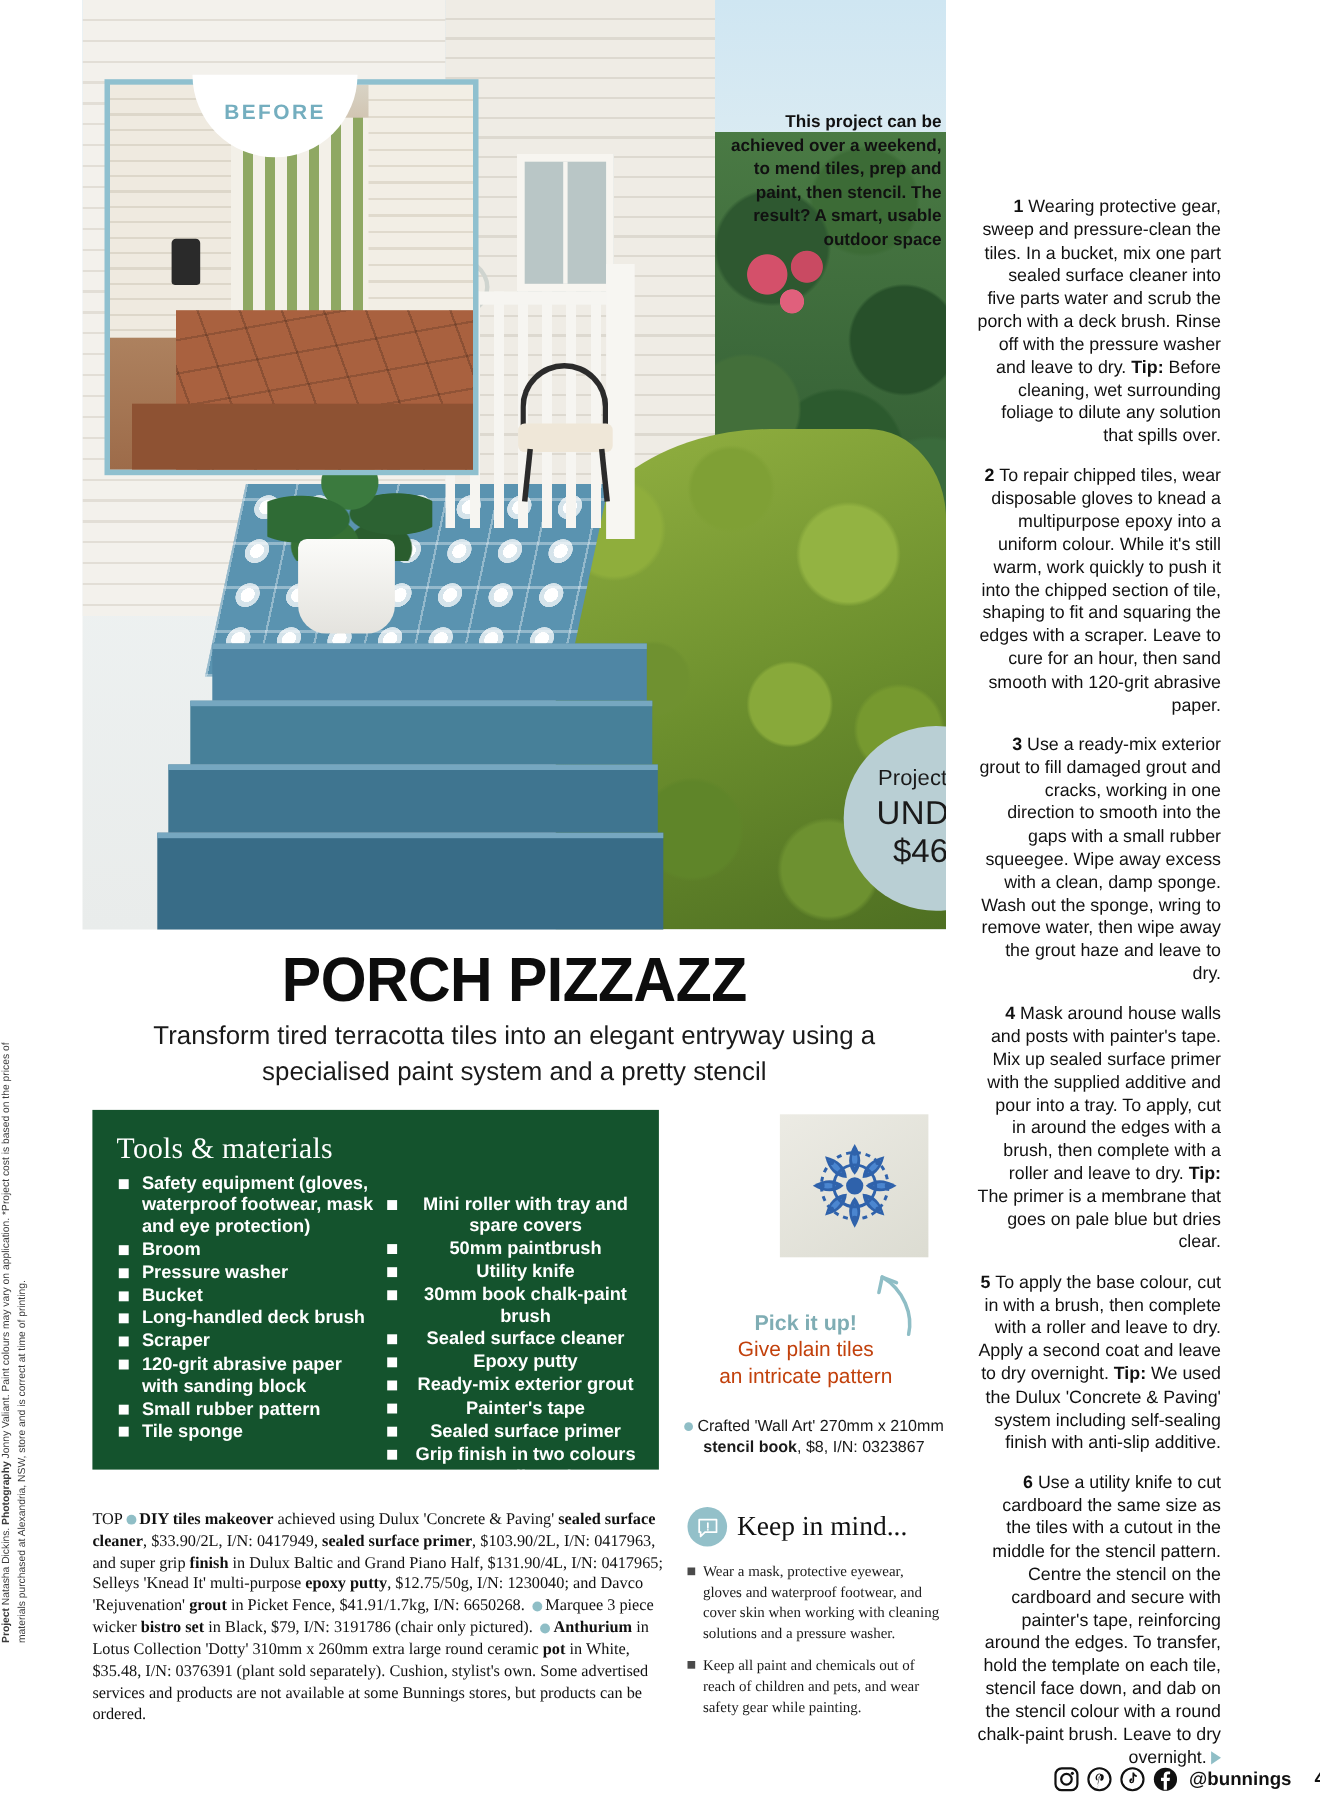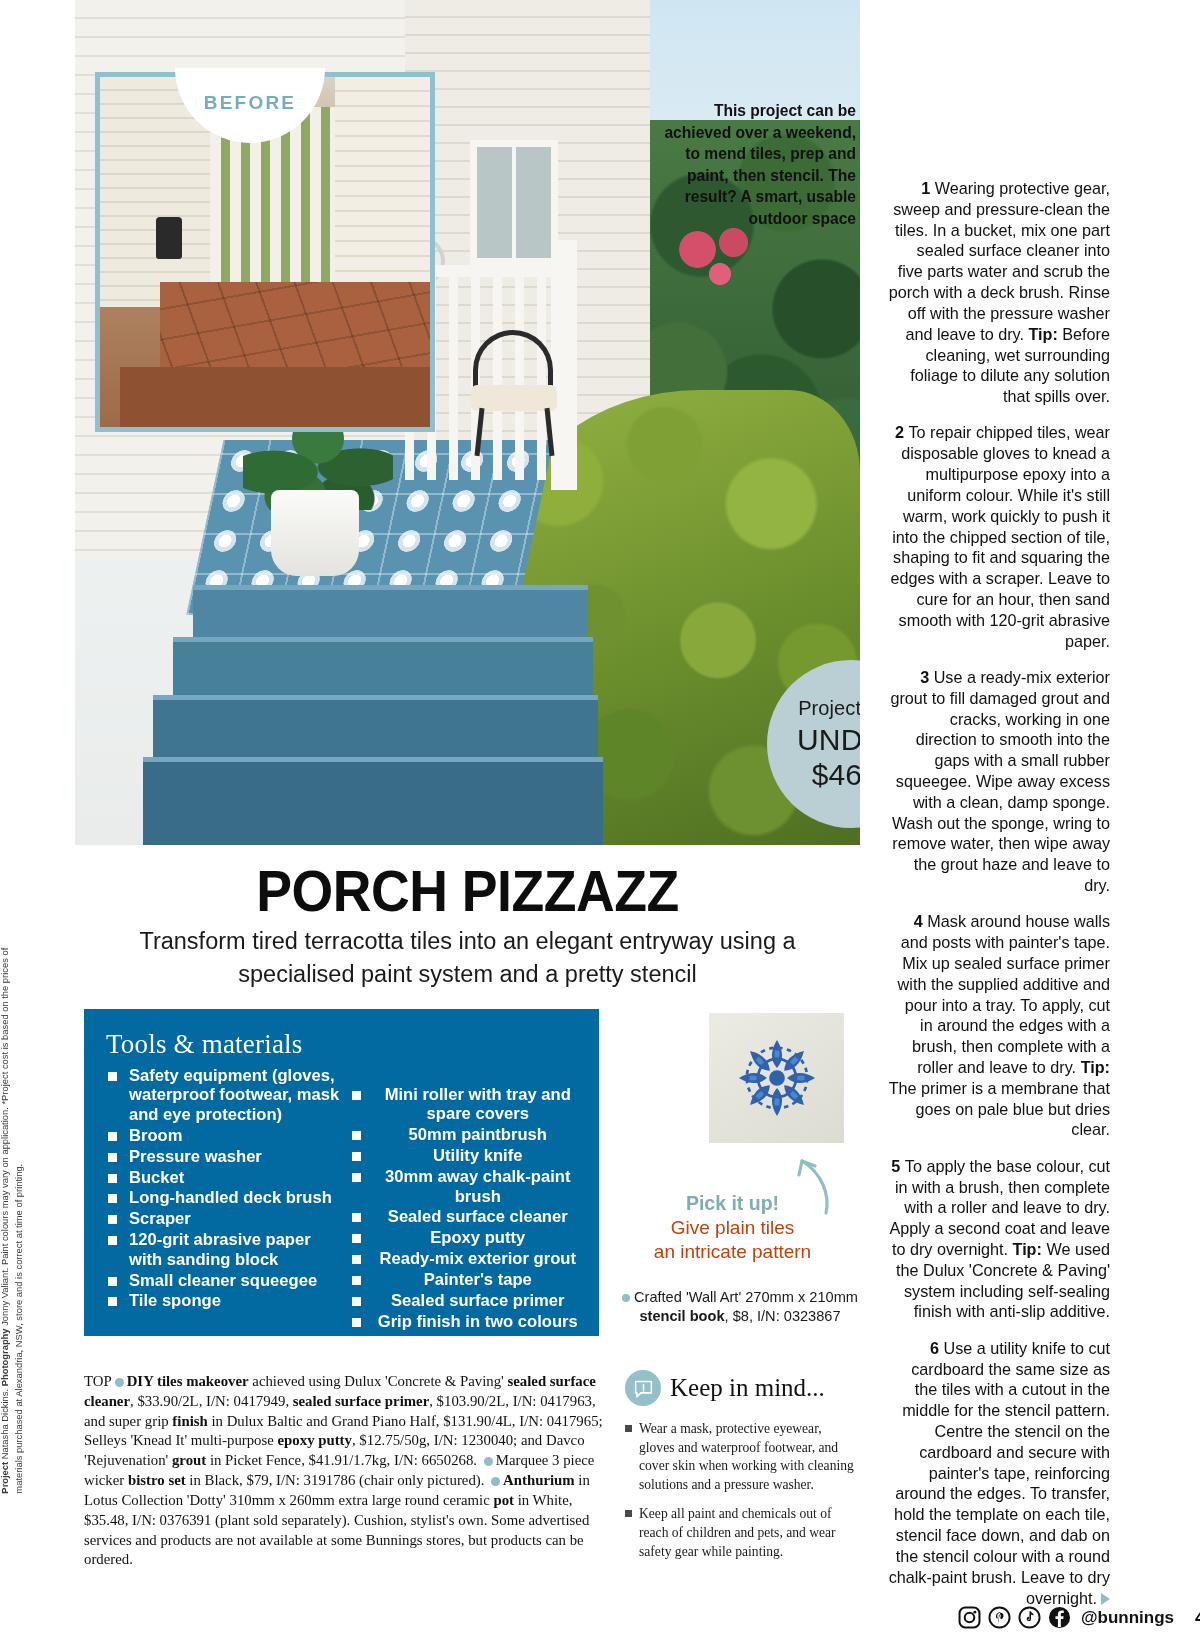--- a/index.html
+++ b/index.html
@@ -204,21 +204,21 @@
     font-family:"Liberation Sans", sans-serif; transform:scaleX(0.94);
   }
   .subhead {
     position:absolute; left:95px; top:925px; width:745px; text-align:center;
     font-size:23.5px; line-height:1.42; color:#1a1a1a; font-weight:400;
   }
 
   
   .tools-box {
     position:absolute; left:84px; top:1009px; width:515px; height:327px;
-    background:#0369a1; padding:20px 16px 0 22px;
+    background:#14532d; padding:20px 16px 0 22px;
   }
   .tools-title {
     font-family:"Liberation Serif", serif; color:#ffffff;
     font-size:27px; margin-bottom:6px; letter-spacing:.2px;
   }
   .tools-cols { display:flex; gap:10px; }
   .tcol { width:242px; }
   .tcol.right { padding-top:19px;text-align:center; }
   .tcol ul { list-style:none; }
   .tcol li {
@@ -419,30 +419,30 @@
     <div class="tools-cols">
       <div class="tcol left">
         <ul id="tools-left">
             <li>Safety equipment (gloves, waterproof footwear, mask and eye protection)</li>
             <li>Broom</li>
             <li>Pressure washer</li>
             <li>Bucket</li>
             <li>Long-handled deck brush</li>
             <li>Scraper</li>
             <li>120-grit abrasive paper with sanding block</li>
-            <li>Small cleaner squeegee</li>
+            <li>Small rubber pattern</li>
             <li>Tile sponge</li>
           </ul>
       </div>
       <div class="tcol right">
         <ul id="tools-right">
             <li>Mini roller with tray and spare covers</li>
             <li>50mm paintbrush</li>
             <li>Utility knife</li>
-            <li>30mm away chalk-paint brush</li>
+            <li>30mm book chalk-paint brush</li>
             <li>Sealed surface cleaner</li>
             <li>Epoxy putty</li>
             <li>Ready-mix exterior grout</li>
             <li>Painter's tape</li>
             <li>Sealed surface primer</li>
             <li>Grip finish in two colours</li>
             <li>Cardboard</li>
             <li>Plastic stencil</li>
           </ul>
       </div>

